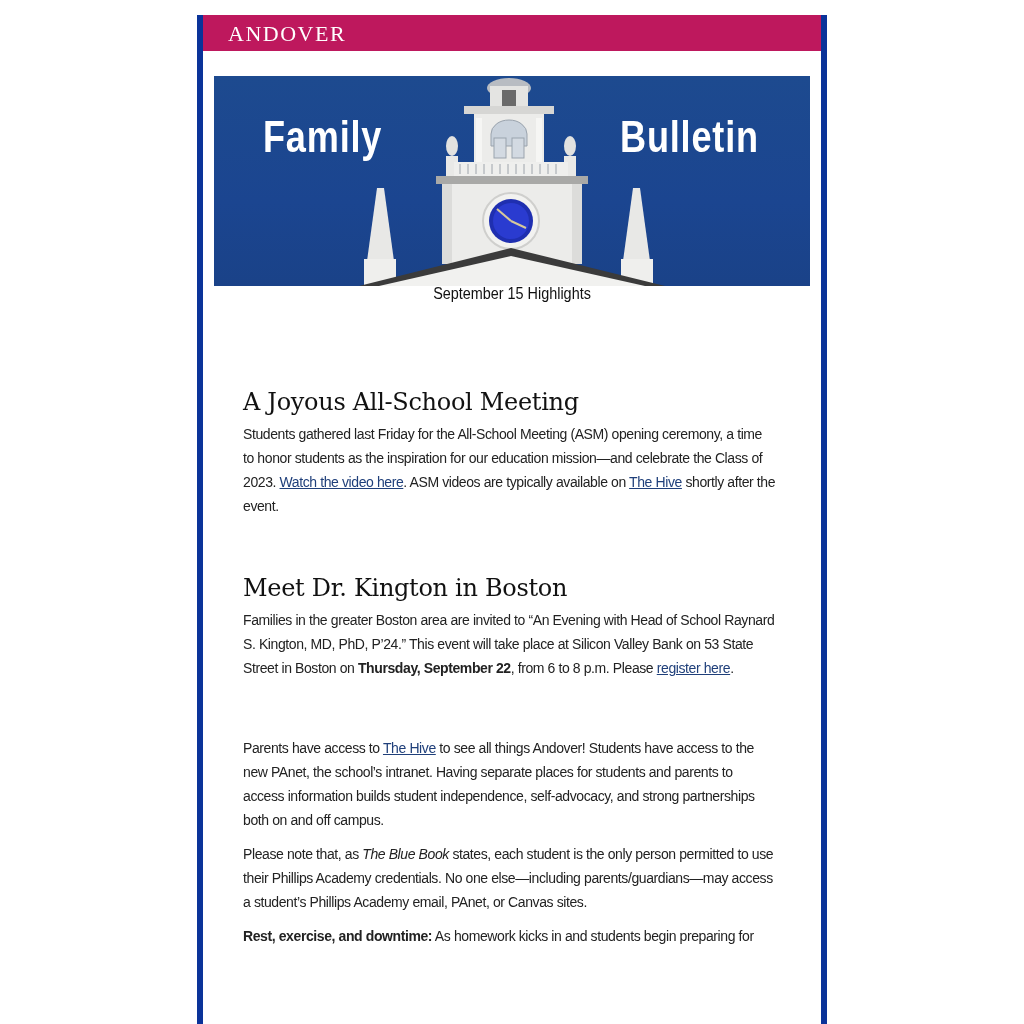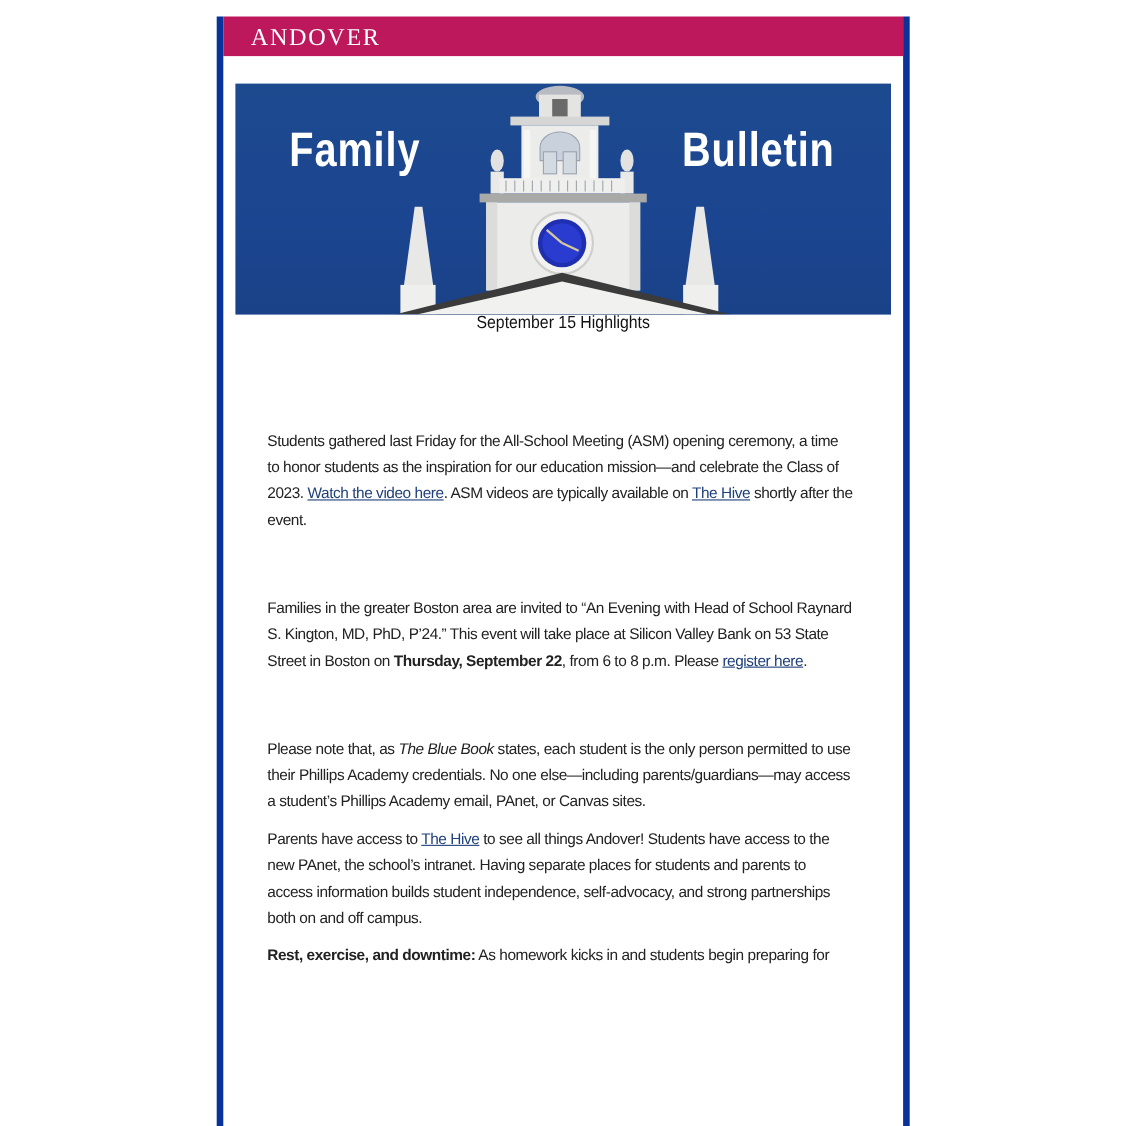--- a/index.html
+++ b/index.html
@@ -121,27 +121,29 @@
     <span class="hero-word left">Family</span>
     <span class="hero-word right">Bulletin</span>
   </div>
 
   <div class="highlights-title">September 15 Highlights</div>
 
 
   <div class="content">
 
     <div class="section">
+      <h2>A Joyous All-School Meeting</h2>
       <p><span>Students gathered last Friday for the All-School Meeting (ASM) opening ceremony, a time to honor students as the inspiration for our education mission—and celebrate the Class of 2023. </span><a href="#">Watch the video here</a><span>. ASM videos are typically available on </span><a href="#">The Hive</a><span> shortly after the event.</span></p>
     </div>
 
     <div class="section">
+      <h2>Meet Dr. Kington in Boston</h2>
       <p><span>Families in the greater Boston area are invited to “An Evening with Head of School Raynard S. Kington, MD, PhD, P’24.” This event will take place at Silicon Valley Bank on 53 State Street in Boston on </span><b>Thursday, September 22</b><span>, from 6 to 8 p.m. Please </span><a href="#">register here</a><span>.</span></p>
     </div>
 
     <div class="section last">
+      <p><span>Parents have access to </span><a href="#">The Hive</a><span> to see all things Andover! Students have access to the new PAnet, the school’s intranet. Having separate places for students and parents to access information builds student independence, self-advocacy, and strong partnerships both on and off campus.</span></p>
       <p><span>Please note that, as </span><i>The Blue Book</i><span> states, each student is the only person permitted to use their Phillips Academy credentials. No one else—including parents/guardians—may access a student’s Phillips Academy email, PAnet, or Canvas sites.</span></p>
-      <p><span>Parents have access to </span><a href="#">The Hive</a><span> to see all things Andover! Students have access to the new PAnet, the school’s intranet. Having separate places for students and parents to access information builds student independence, self-advocacy, and strong partnerships both on and off campus.</span></p>
       <p><b>Rest, exercise, and downtime:</b><span> As homework kicks in and students begin preparing for</span></p>
     </div>
 
   </div>
 </div>
 
 </body></html>

